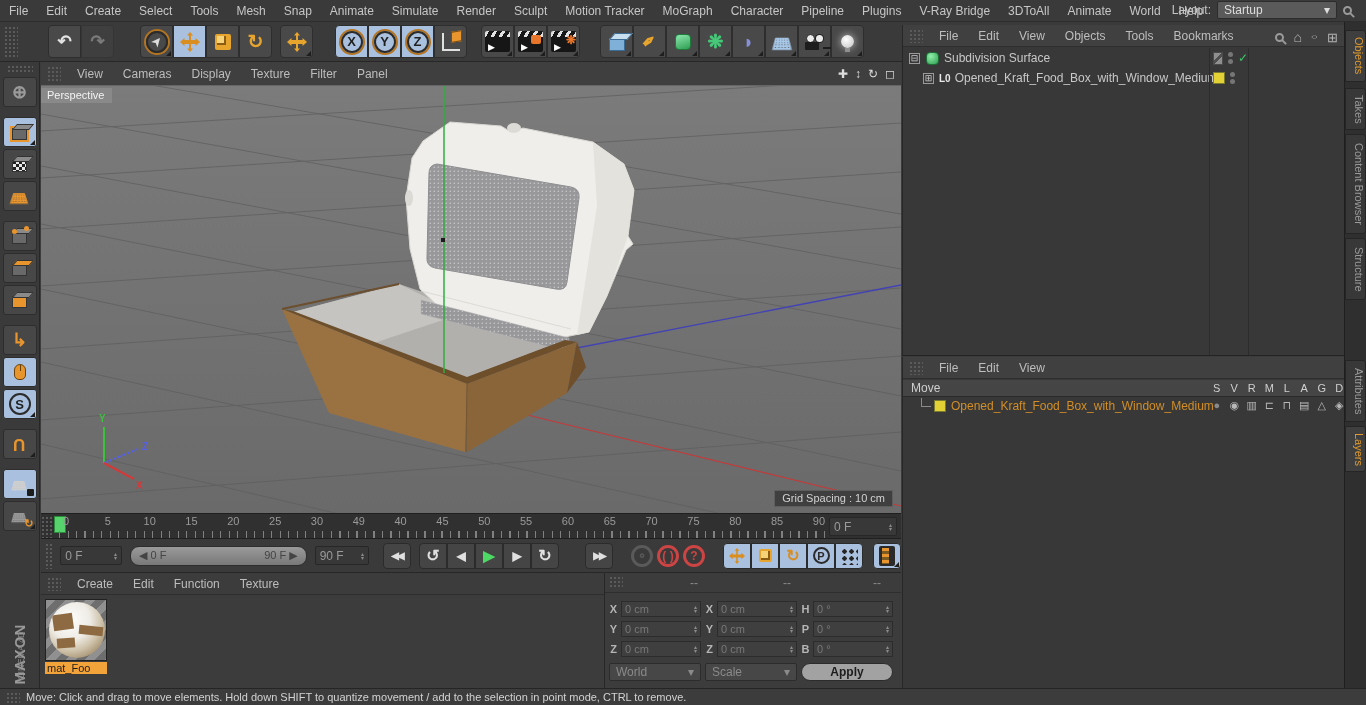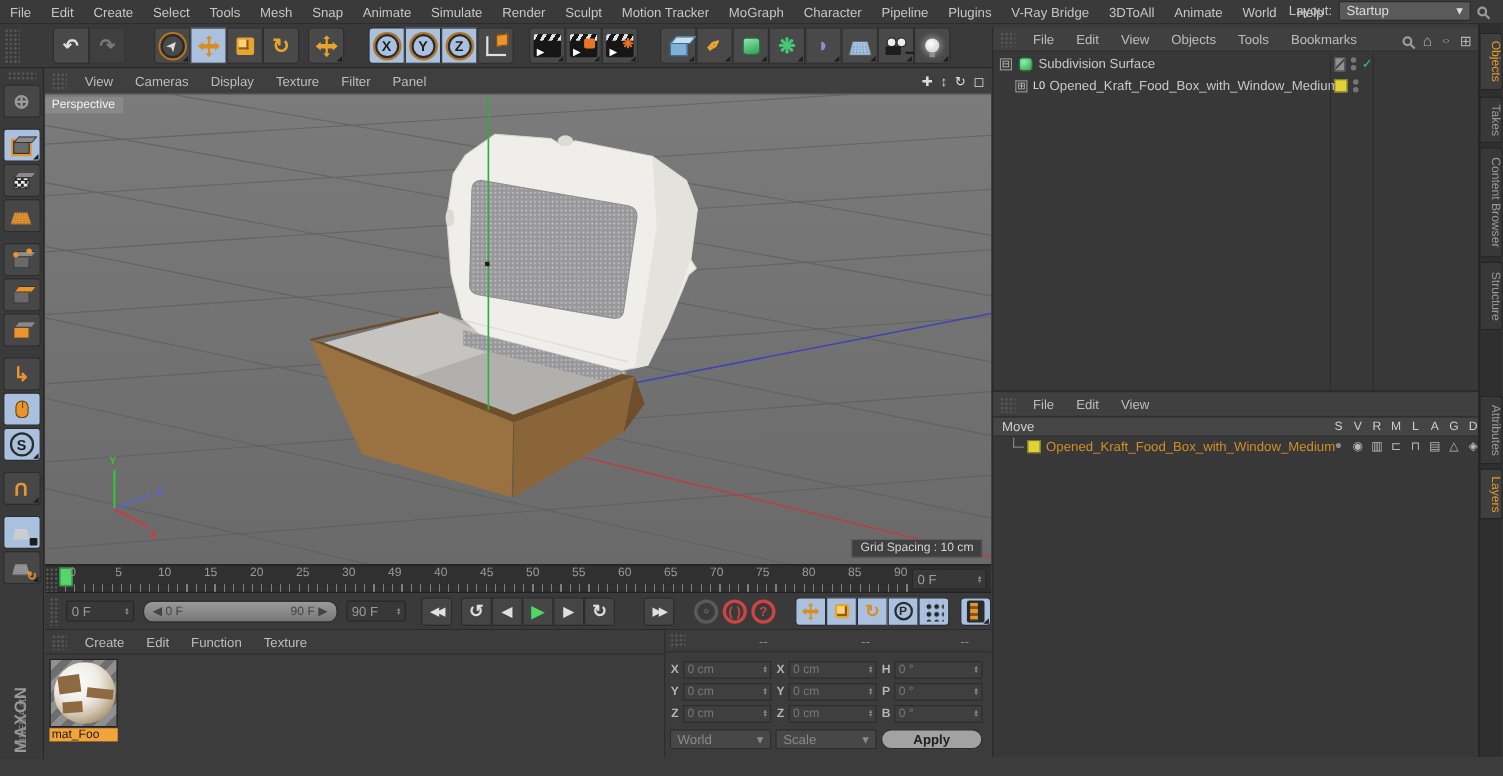--- a/index.html
+++ b/index.html
@@ -165,21 +165,21 @@
   #ompanel { position:absolute; left:902px; top:25px; width:442px; height:331px; background:#383838;
     border-left:1px solid #272727; border-bottom:1px solid #232323; }
   #ompanel .panelmenu { background:#404040; }
   #omicons { position:absolute; right:6px; top:4px; display:flex; align-items:center; gap:9px; color:#b5b5b5; }
   .omtree { position:absolute; left:0; top:23px; width:306px; bottom:0; }
   .omrow { display:flex; align-items:center; height:20px; color:#c8c8c8; }
   .expbox { width:11px; height:11px; border:1px solid #9a9a9a; color:#c8c8c8; font-size:9px; line-height:9px;
     text-align:center; background:#383838; flex:none; }
   .sdsicon { width:13px; height:13px; border-radius:4px; background:radial-gradient(circle at 35% 30%,#8ff0a8,#2f9e52);
     border:1px solid #1c6e36; margin:0 5px 0 6px; flex:none; }
-  .lodicon { color:#e8e8e8; font-weight:normal; font-size:10px; margin:0 4px 0 5px; flex:none; }
+  .lodicon { color:#e8e8e8; font-weight:bold; font-size:10px; margin:0 4px 0 5px; flex:none; }
   #omtoggles { position:absolute; left:306px; top:23px; width:40px; bottom:0; border-left:1px solid #2c2c2c;
     border-right:1px solid #2c2c2c; }
   .slashbox { width:13px; height:13px; background:#8f8f8f; border:1px solid #4a4a4a;
     background-image:linear-gradient(135deg,transparent 42%,#4f4f4f 42% 58%,transparent 58%); }
   .vdots { display:flex; flex-direction:column; gap:2px; }
   .vdots i { width:5px; height:5px; border-radius:50%; background:#767676; }
   .ysw { width:12px; height:12px; background:#e3d235; border:1px solid #7a7a30; }
 
   #layerpanel { position:absolute; left:902px; top:357px; width:442px; height:331px; background:#383838;
     border-left:1px solid #272727; }
@@ -815,14 +815,18 @@
     <div class="vtab" style="top:216px;height:62px">Structure</div>
     <div class="vtab" style="top:338px;height:62px">Attributes</div>
     <div class="vtab on" style="top:404px;height:46px">Layers</div>
   </div>
 
   <div id="brand">
     <span class="mx">MAXON</span>
     <span class="c4">CINEMA 4D</span>
   </div>
 
+  <div id="statusbar">
+    <div class="grip"></div>
+    <span>Move: Click and drag to move elements. Hold down SHIFT to quantize movement / add to the selection in point mode, CTRL to remove.</span>
+  </div>
 
 </div>
 
 </body></html>

